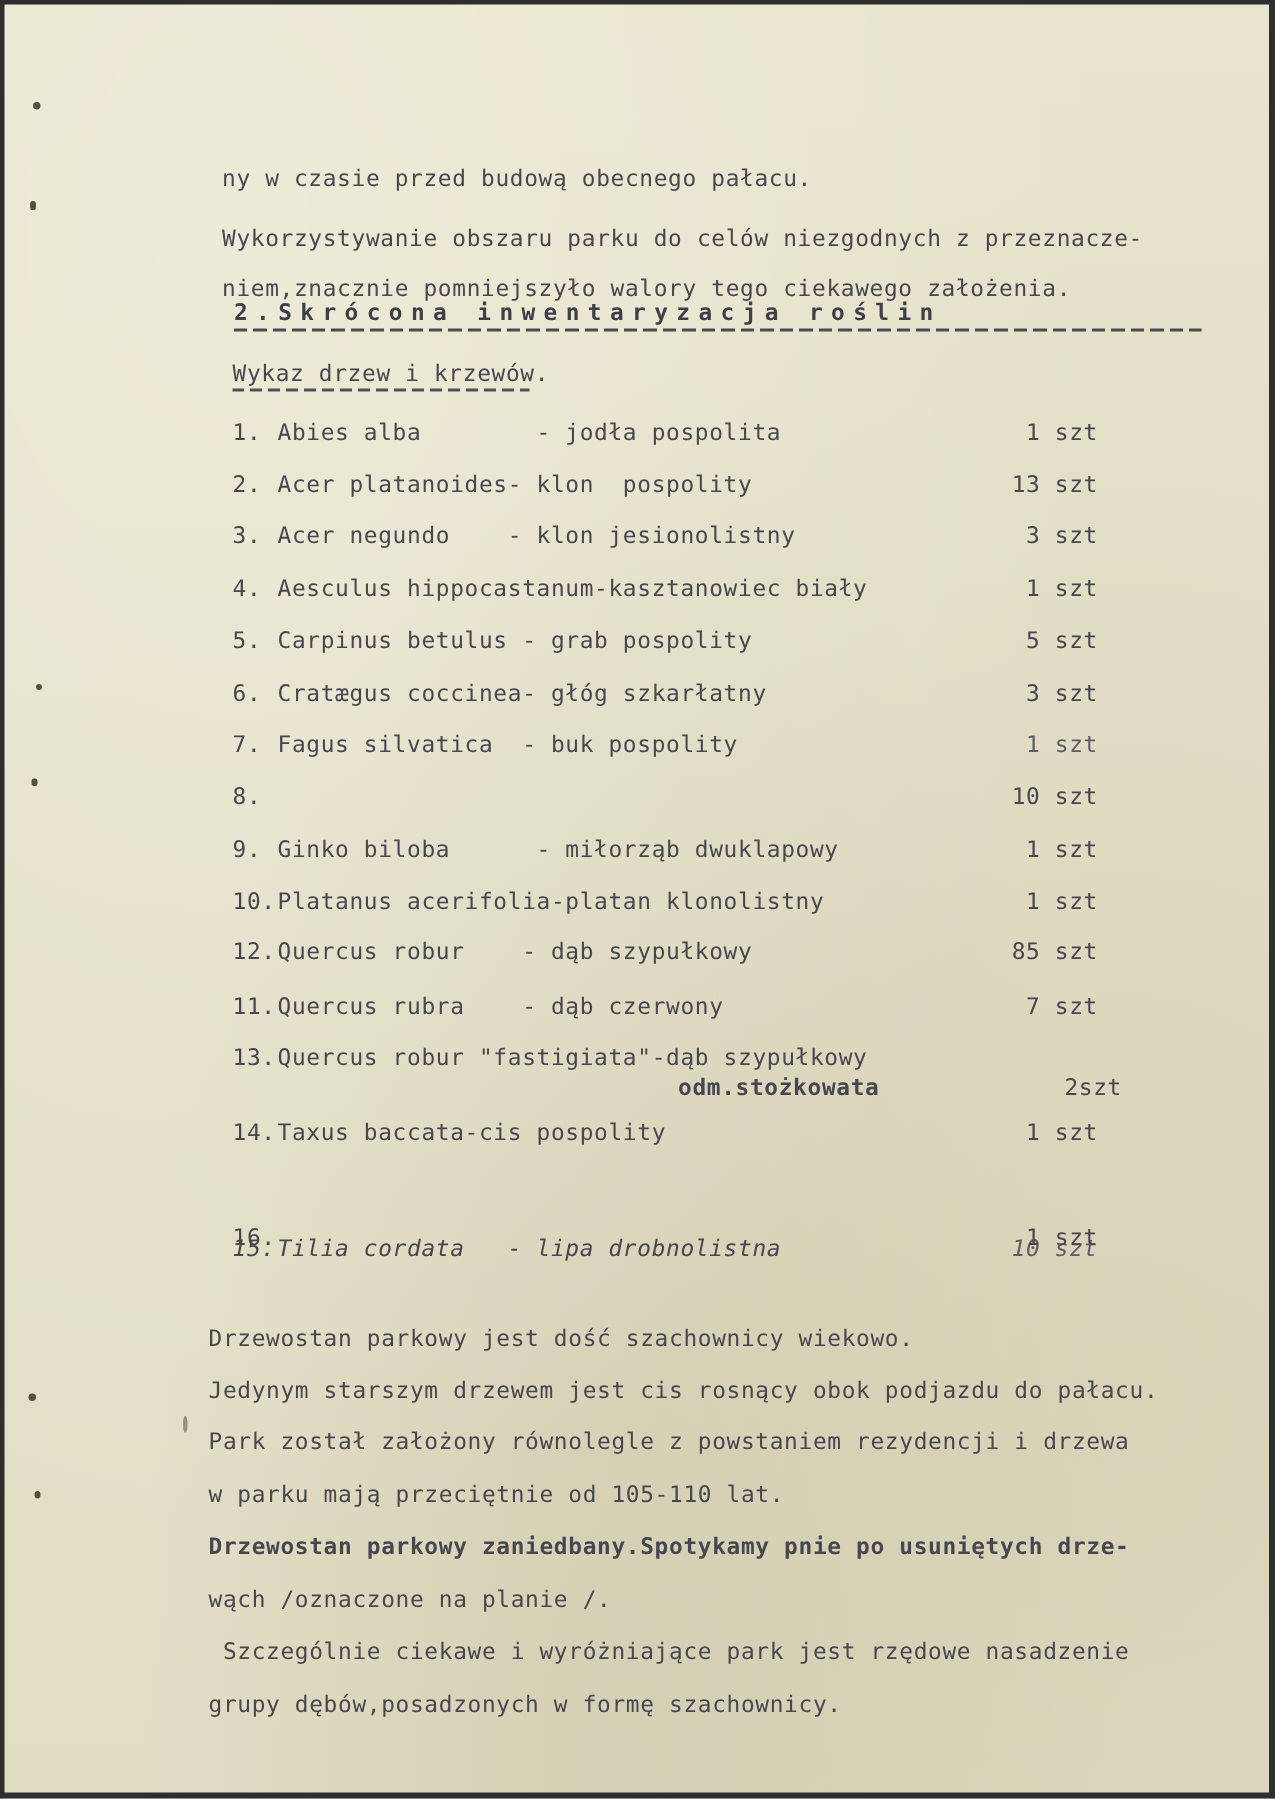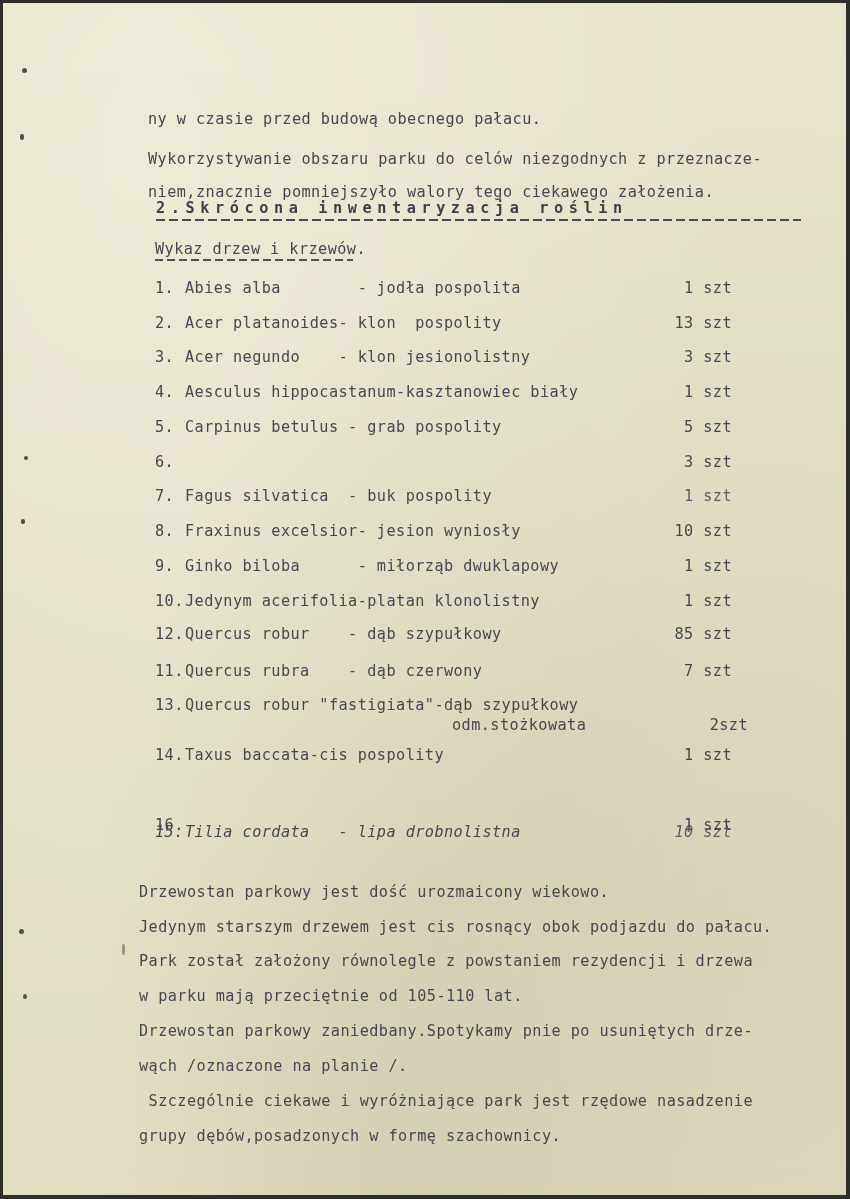--- a/index.html
+++ b/index.html
@@ -131,20 +131,21 @@
     white-space: pre;
   }
   .row .qty.nospace {
     left: 672px;
     width: 76px;
   }
   .row .cont {
     position: absolute;
     left: 452px;
     white-space: pre;
+    font-weight: bold;
   }
 </style>
 </head>
 <body>
 
 <div class="page">
   <div class="grain"></div>
 
   <div class="edge-top"></div>
   <div class="edge-bottom"></div>
@@ -196,44 +197,44 @@
     </div>
 
     <div class="row" style="top:420px;">
       <span class="tw num">5.</span>
       <span class="tw latin">Carpinus betulus - grab pospolity</span>
       <span class="tw qty">5 szt</span>
     </div>
 
     <div class="row" style="top:455px;">
       <span class="tw num">6.</span>
+      <span class="tw latin">Cratægus coccinea- głóg szkarłatny</span>
       <span class="tw qty">3 szt</span>
     </div>
 
     <div class="row" style="top:489px;">
       <span class="tw num">7.</span>
       <span class="tw latin">Fagus silvatica  - buk pospolity</span>
       <span class="tw qty light">1 szt</span>
     </div>
 
     <div class="row" style="top:524px;">
       <span class="tw num">8.</span>
-      <span class="tw latin">Fraxinus excelsior- jesion wyniosły</span>
       <span class="tw qty">10 szt</span>
     </div>
 
     <div class="row" style="top:559px;">
       <span class="tw num">9.</span>
       <span class="tw latin">Ginko biloba      - miłorząb dwuklapowy</span>
       <span class="tw qty">1 szt</span>
     </div>
 
     <div class="row" style="top:594px;">
       <span class="tw num">10.</span>
-      <span class="tw latin">Jedynym acerifolia-platan klonolistny</span>
+      <span class="tw latin">Platanus acerifolia-platan klonolistny</span>
       <span class="tw qty">1 szt</span>
     </div>
 
     <div class="row" style="top:664px;">
       <span class="tw num">11.</span>
       <span class="tw latin">Quercus rubra    - dąb czerwony</span>
       <span class="tw qty">7 szt</span>
     </div>
 
     <div class="row" style="top:627px;">
@@ -263,23 +264,23 @@
       <span class="tw num">15.</span>
       <span class="tw latin">Tilia cordata   - lipa drobnolistna</span>
       <span class="tw qty light">10 szt</span>
     </div>
 
     <div class="row" style="top:818px;">
       <span class="tw num">16.</span>
       <span class="tw qty">1 szt</span>
     </div>
 
-    <div class="tw para-line wide" style="top:851px;">Drzewostan parkowy jest dość urozmaicony wiekowo.</div>
+    <div class="tw para-line wide" style="top:851px;">Drzewostan parkowy jest dość szachownicy wiekowo.</div>
     <div class="tw para-line wide" style="top:886px;">Jedynym starszym drzewem jest cis rosnący obok podjazdu do pałacu.</div>
     <div class="tw para-line wide" style="top:920px;">Park został założony równolegle z powstaniem rezydencji i drzewa</div>
     <div class="tw para-line wide" style="top:955px;">w parku mają przeciętnie od 105-110 lat.</div>
-    <div class="tw para-line wide" style="top:990px;">Drzewostan parkowy zaniedbany.Spotykamy pnie po usuniętych drze-</div>
+    <div class="tw para-line wide" style="top:990px;font-weight:bold;">Drzewostan parkowy zaniedbany.Spotykamy pnie po usuniętych drze-</div>
     <div class="tw para-line wide" style="top:1025px;">wąch /oznaczone na planie /.</div>
     <div class="tw para-line wide" style="top:1060px;"> Szczególnie ciekawe i wyróżniające park jest rzędowe nasadzenie</div>
     <div class="tw para-line wide" style="top:1095px;">grupy dębów,posadzonych w formę szachownicy.</div>
 
   </div>
 </div>
 
 </body></html>

